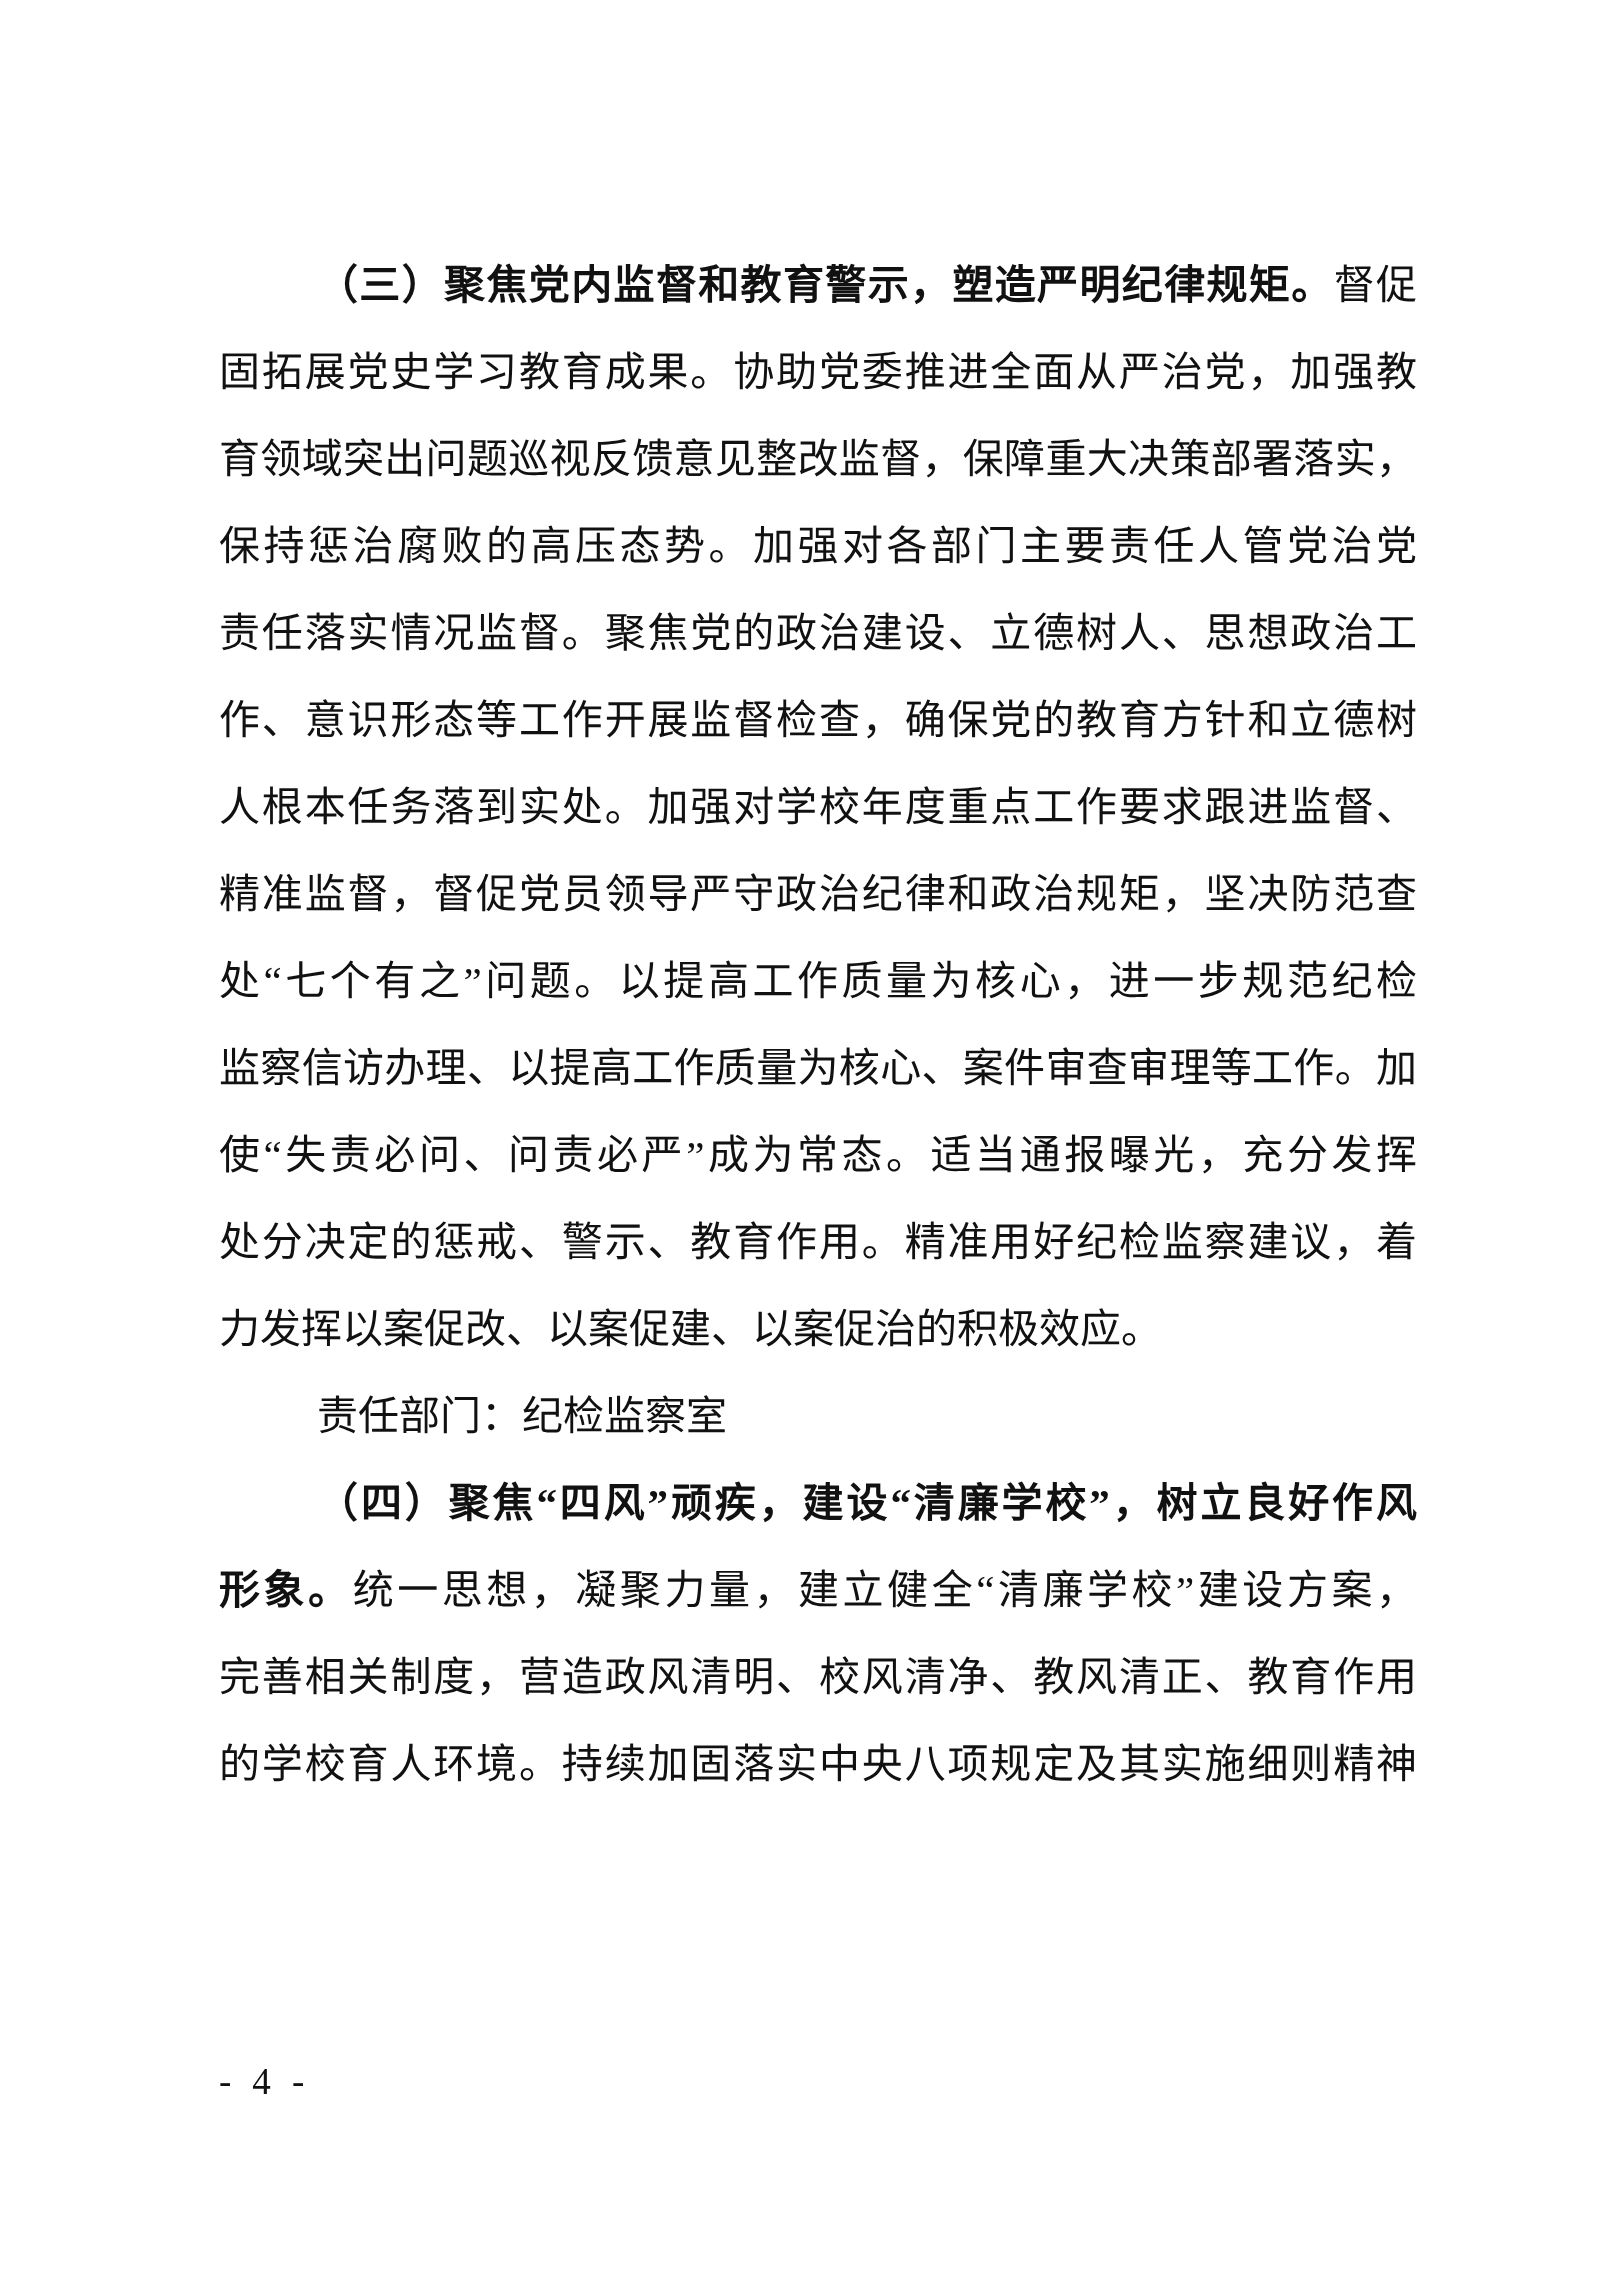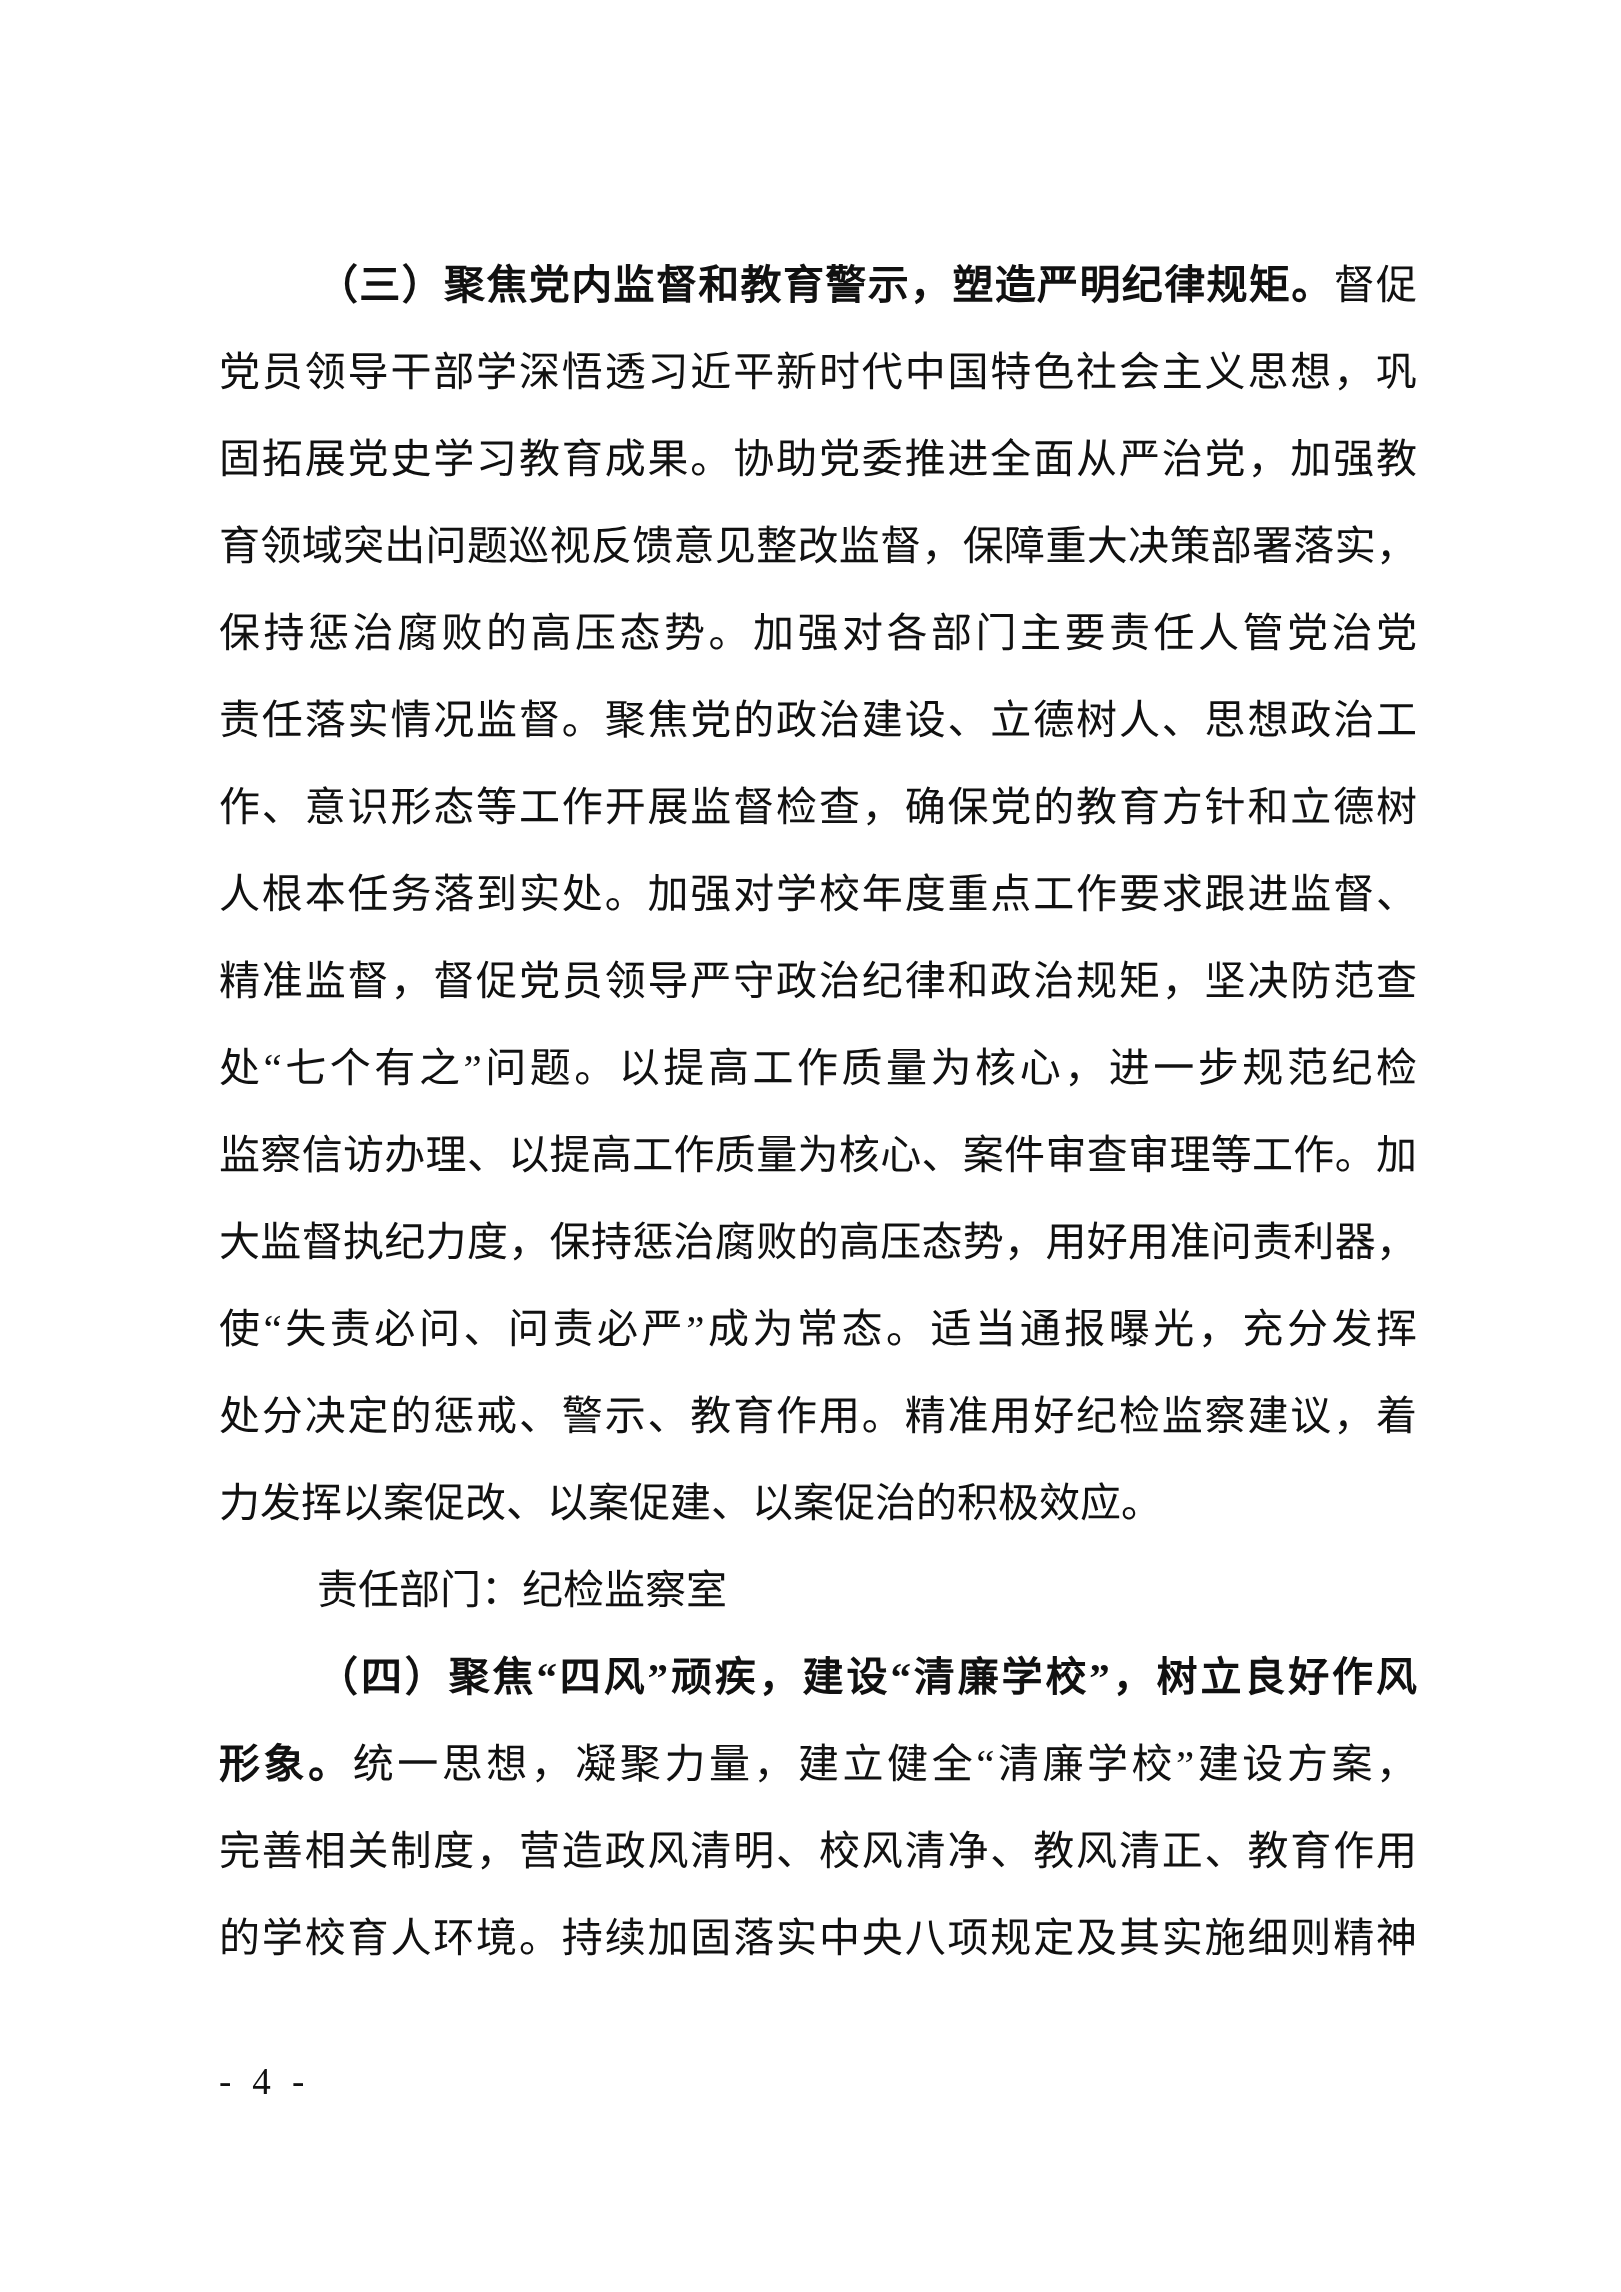--- a/index.html
+++ b/index.html
@@ -53,31 +53,29 @@
     color: #111111;
   }
 </style>
 </head>
 <body>
 
 <div class="page">
   <main class="content">
     <div>
         <div class="line j ind"><span class="seg-b">（三）聚焦党内监督和教育警示，塑造严明纪律规矩。</span><span class="seg-r">督促</span></div>
-        <div class="line j"><span class="seg-r">党员领导干部学深悟透习近平新时代中国特色社会主义思想，巩</span></div>
         <div class="line j"><span class="seg-r">固拓展党史学习教育成果。协助党委推进全面从严治党，加强教</span></div>
         <div class="line j"><span class="seg-r">育领域突出问题巡视反馈意见整改监督，保障重大决策部署落实，</span></div>
         <div class="line j"><span class="seg-r">保持惩治腐败的高压态势。加强对各部门主要责任人管党治党</span></div>
         <div class="line j"><span class="seg-r">责任落实情况监督。聚焦党的政治建设、立德树人、思想政治工</span></div>
         <div class="line j"><span class="seg-r">作、意识形态等工作开展监督检查，确保党的教育方针和立德树</span></div>
         <div class="line j"><span class="seg-r">人根本任务落到实处。加强对学校年度重点工作要求跟进监督、</span></div>
         <div class="line j"><span class="seg-r">精准监督，督促党员领导严守政治纪律和政治规矩，坚决防范查</span></div>
         <div class="line j"><span class="seg-r">处“七个有之”问题。以提高工作质量为核心，进一步规范纪检</span></div>
         <div class="line j"><span class="seg-r">监察信访办理、以提高工作质量为核心、案件审查审理等工作。加</span></div>
-        <div class="line j"><span class="seg-r">大监督执纪力度，保持惩治腐败的高压态势，用好用准问责利器，</span></div>
         <div class="line j"><span class="seg-r">使“失责必问、问责必严”成为常态。适当通报曝光，充分发挥</span></div>
         <div class="line j"><span class="seg-r">处分决定的惩戒、警示、教育作用。精准用好纪检监察建议，着</span></div>
         <div class="line"><span class="seg-r">力发挥以案促改、以案促建、以案促治的积极效应。</span></div>
         <div class="line ind"><span class="seg-r">责任部门：纪检监察室</span></div>
         <div class="line j ind"><span class="seg-b">（四）聚焦“四风”顽疾，建设“清廉学校”，树立良好作风</span></div>
         <div class="line j"><span class="seg-b">形象。</span><span class="seg-r">统一思想，凝聚力量，建立健全“清廉学校”建设方案，</span></div>
         <div class="line j"><span class="seg-r">完善相关制度，营造政风清明、校风清净、教风清正、教育作用</span></div>
         <div class="line j"><span class="seg-r">的学校育人环境。持续加固落实中央八项规定及其实施细则精神</span></div>
       </div>
   </main>

